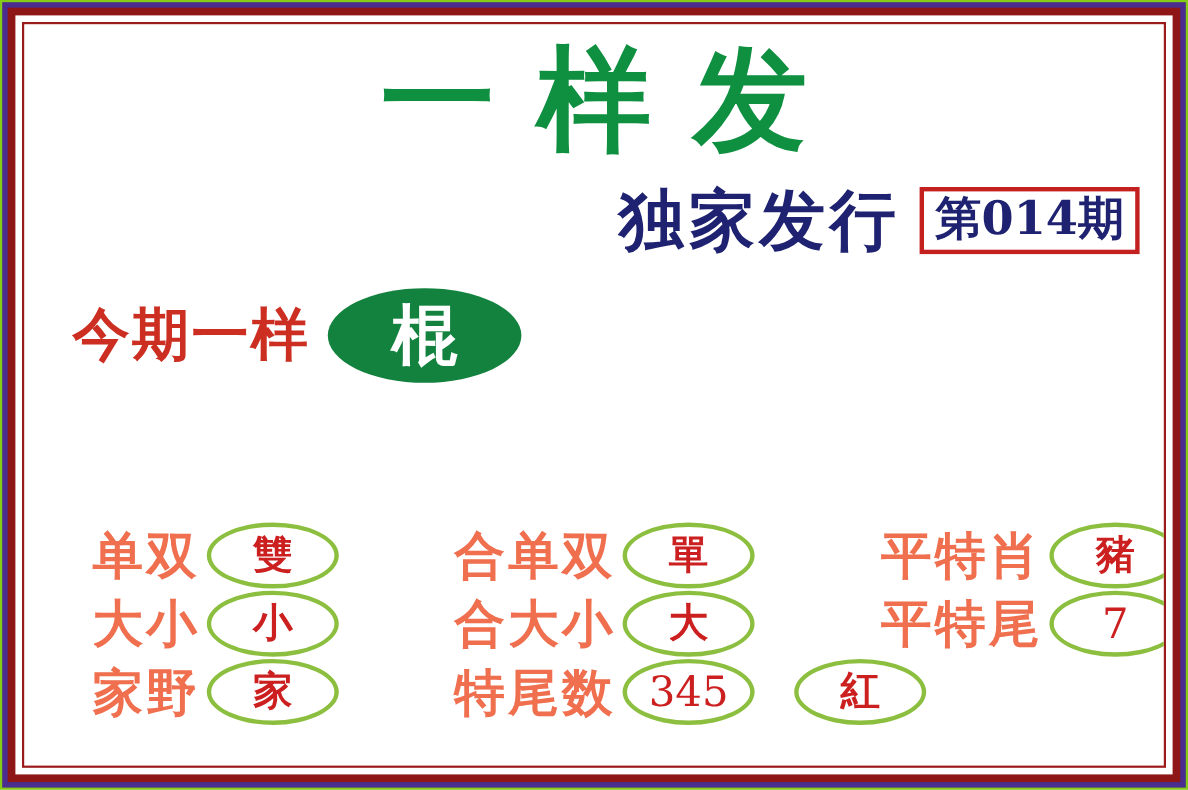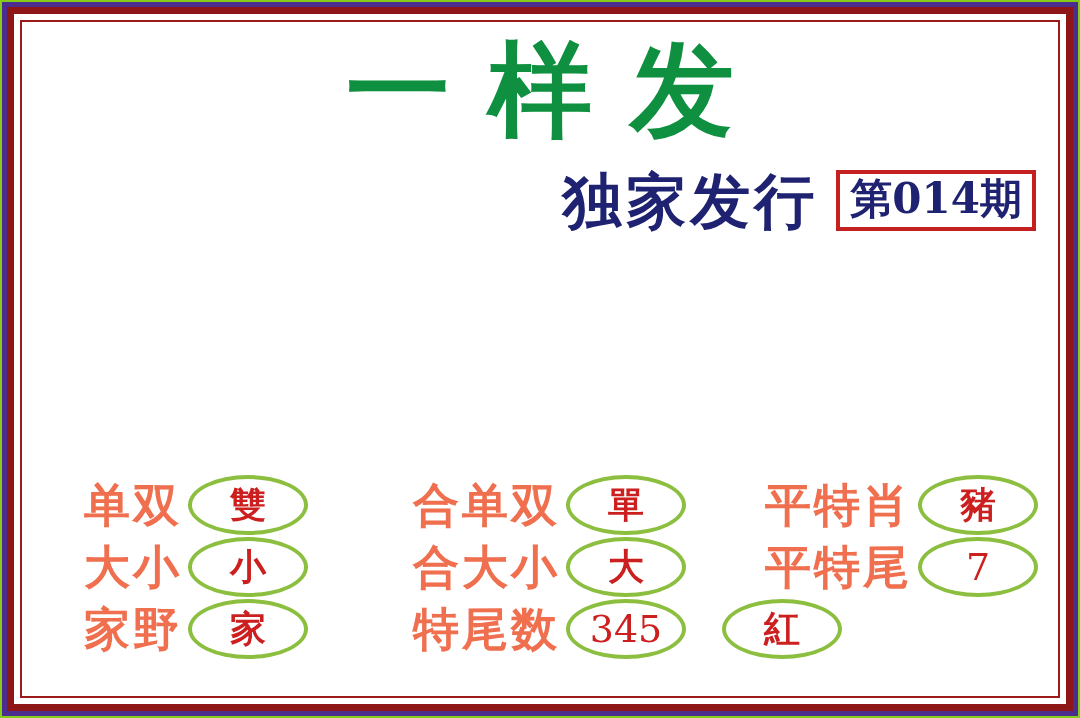--- a/index.html
+++ b/index.html
@@ -159,38 +159,44 @@
     white-space:nowrap;
   }
   .result-value.numeric{
     font-family:"DejaVu Serif","Liberation Serif",serif;
     font-weight:normal;
     font-size:38px;
   }
   
   .col-1 .result-label{min-width:138px;}
   .col-2 .result-label{min-width:196px;}
-  .col-3 .result-label{min-width:196px;}
+  .col-3 .result-label{min-width:196px;margin-left:36px;}
 </style>
 </head>
 <body>
 
 <div id="poster">
  <div id="frame-purple">
   <div id="frame-red">
    <div id="frame-white">
     <div id="canvas">
 
       <div id="main-title">一样发</div>
 
       <div id="subtitle-row">
         <div id="subtitle">独家发行</div>
         <div id="issue-badge">第014期</div>
       </div>
 
+      <div id="tagline-row">
+        <div id="tagline-text">今期一样</div>
+        <div id="tagline-oval">
+          <span id="tagline-oval-value">棍</span>
+        </div>
+      </div>
 
       <div id="results">
               <div class="result-cell col-1">
                 <span class="result-label">单双</span>
                 <span class="result-oval">
                   <span class="result-value">雙</span>
                 </span>
               </div>
               <div class="result-cell col-2">
                 <span class="result-label">合单双</span>

